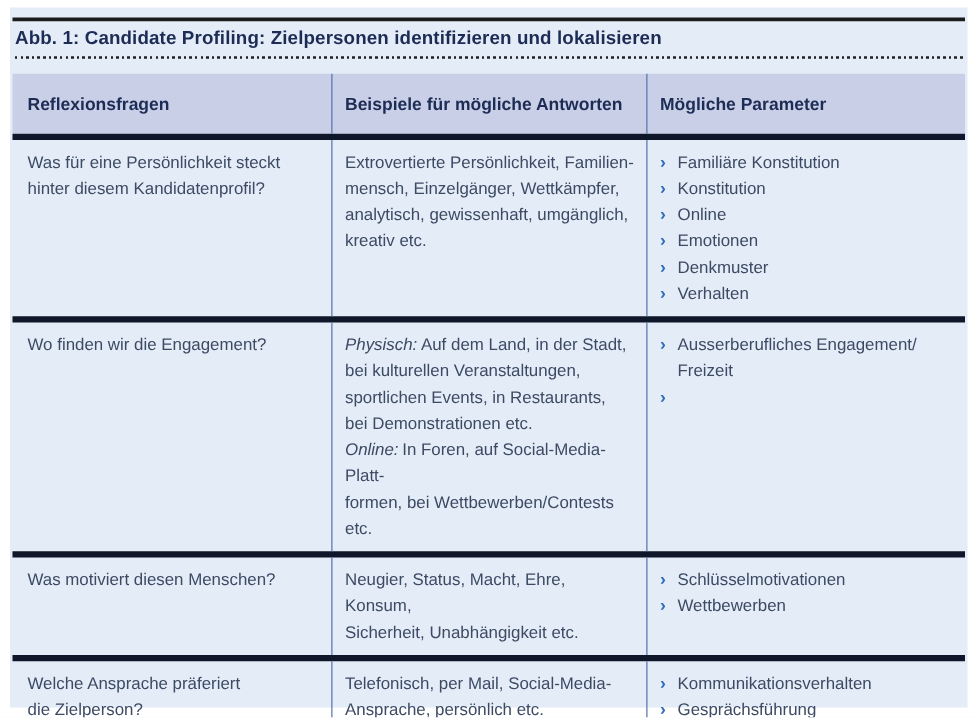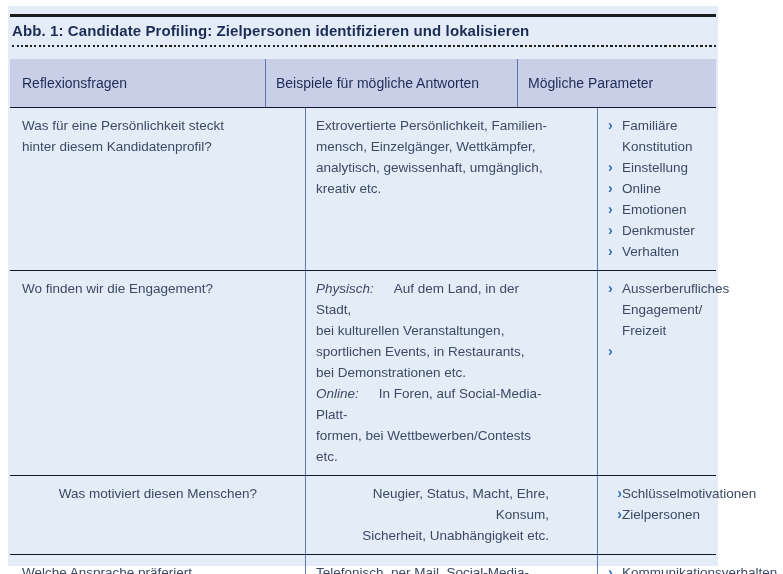--- a/index.html
+++ b/index.html
@@ -12,21 +12,21 @@
     position: relative;
     width: 783px;
     height: 574px;
     background: #ffffff;
     overflow: hidden;
   }
   .panel {
     position: absolute;
     left: 8px;
     top: 6px;
-    width: 710px;
+    width: 766px;
     height: 560px;
     background: #e4ecf7;
     box-sizing: border-box;
   }
   .title-block {
     margin: 8px 2px 0 2px;
     border-top: 3px solid #1b1b1b;
     padding: 4px 0 0 2px;
   }
   .title-text {
@@ -44,61 +44,61 @@
   .tbl {
     margin: 12px 2px 0 2px;
     color: #3c4a64;
     font-size: 13.5px;
   }
   .row {
     display: grid;
     grid-template-columns: 255px 252px 1fr;
     box-sizing: border-box;
   }
-  .row.body-row { border-top: 1px solid #0f172a; gap: 40px; }
+  .row.body-row { border-top: 5px solid #0f172a; }
   .header-row {
     background: #c9cfe7;
     height: 48px;
   }
   .header-cell {
     display: flex;
     align-items: center;
-    font-weight: normal;
+    font-weight: bold;
     font-size: 14px;
     color: #1d2c55;
     padding-left: 12px;
     box-sizing: border-box;
     text-align: center;
   }
   .cell {
     box-sizing: border-box;
     padding: 7px 8px 8px 12px;
     line-height: 21px;
   }
   .cell.c2, .header-cell.c2 { border-left: 1px solid #5b77b0; padding-left: 10px; }
   .cell.c3, .header-cell.c3 { border-left: 1px solid #5b77b0; padding-left: 10px; }
   .multiline { white-space: pre-line; }
   .r1 { min-height: 129px; }
   .r2 { min-height: 145px; }
-  .r3 { min-height: 52px; text-align: right; }
+  .r3 { min-height: 52px; }
   .r4 { min-height: 56px; }
   .r5 { min-height: 64px; }
   .param {
     display: flex;
     align-items: flex-start;
     line-height: 21px;
   }
   .param .marker {
     width: 14px;
     flex: 0 0 14px;
     color: #2e6db8;
     font-weight: 600;
     font-size: 14px;
   }
-  em.lead { font-style: italic; margin-right: 20px; }
+  em.lead { font-style: italic; margin-right: 3px; }
 </style>
 </head>
 <body>
 
 <div class="stage">
   <div class="panel">
 
     <div class="title-block">
       <div class="title-text">Abb. 1: Candidate Profiling: Zielpersonen identifizieren und lokalisieren</div>
       <div class="dotted-divider"></div>
@@ -119,21 +119,21 @@
 mensch, Einzelgänger, Wettkämpfer,
 analytisch, gewissenhaft, umgänglich,
 kreativ etc.</div>
         <div class="cell c3 r1">
           <div class="param">
               <span class="marker">›</span>
               <span class="multiline">Familiäre Konstitution</span>
             </div>
           <div class="param">
               <span class="marker">›</span>
-              <span class="multiline">Einstellung</span>
+              <span class="multiline">Konstitution</span>
             </div>
           <div class="param">
               <span class="marker">›</span>
               <span class="multiline">Online</span>
             </div>
           <div class="param">
               <span class="marker">›</span>
               <span class="multiline">Emotionen</span>
             </div>
           <div class="param">
@@ -174,21 +174,21 @@
         <div class="cell c1 r3 multiline">Was motiviert diesen Menschen?</div>
         <div class="cell c2 r3 multiline">Neugier, Status, Macht, Ehre, Konsum,
 Sicherheit, Unabhängigkeit etc.</div>
         <div class="cell c3 r3">
           <div class="param">
               <span class="marker">›</span>
               <span class="multiline">Schlüsselmotivationen</span>
             </div>
           <div class="param">
               <span class="marker">›</span>
-              <span class="multiline">Zielpersonen</span>
+              <span class="multiline">Wettbewerben</span>
             </div>
         </div>
       </div>
 
       <div class="row body-row">
         <div class="cell c1 r4 multiline">Welche Ansprache präferiert
 die Zielperson?</div>
         <div class="cell c2 r4 multiline">Telefonisch, per Mail, Social-Media-
 Ansprache, persönlich etc.</div>
         <div class="cell c3 r4">

